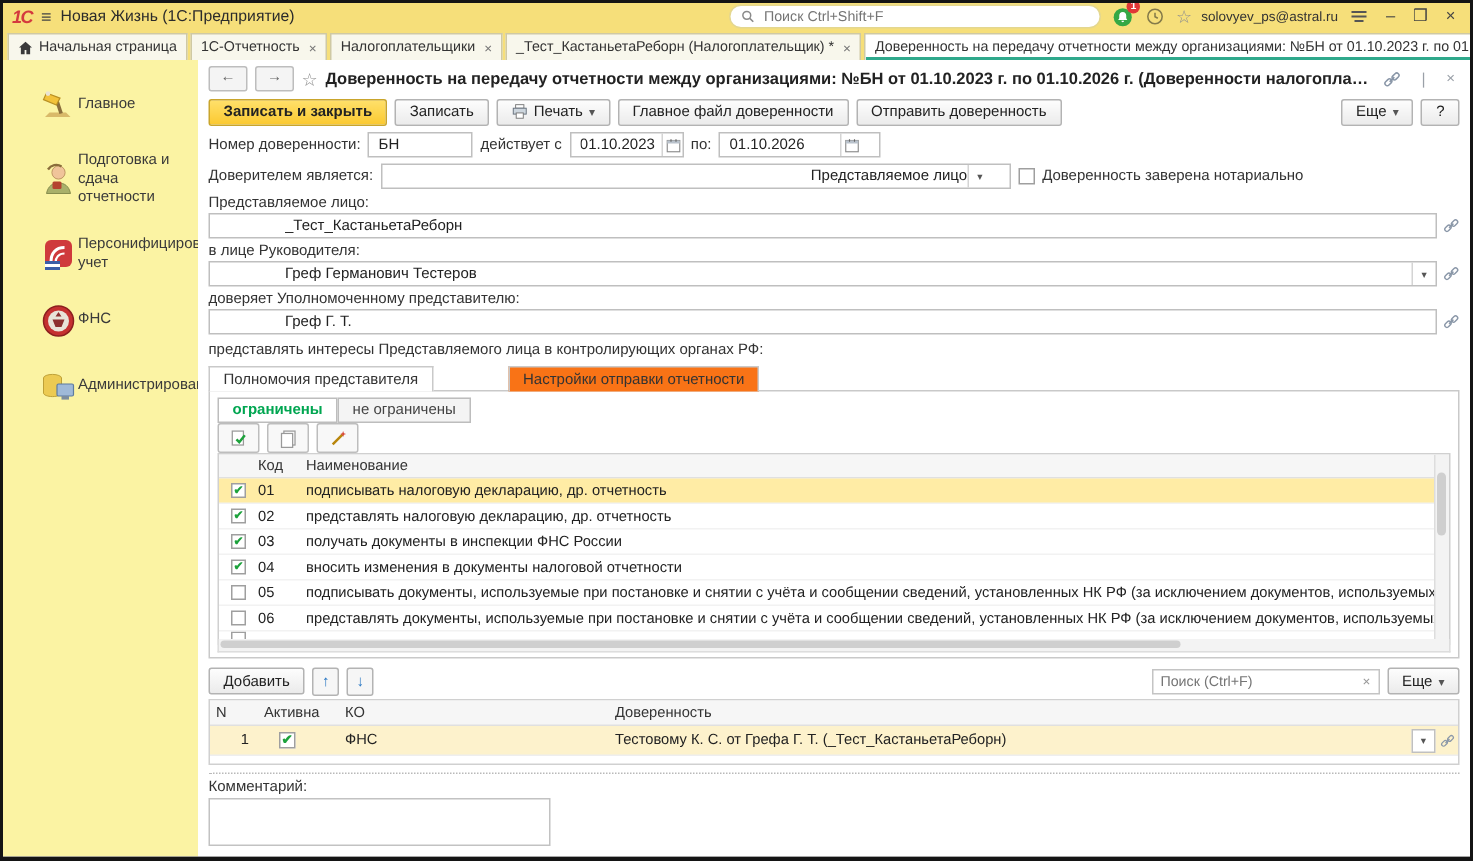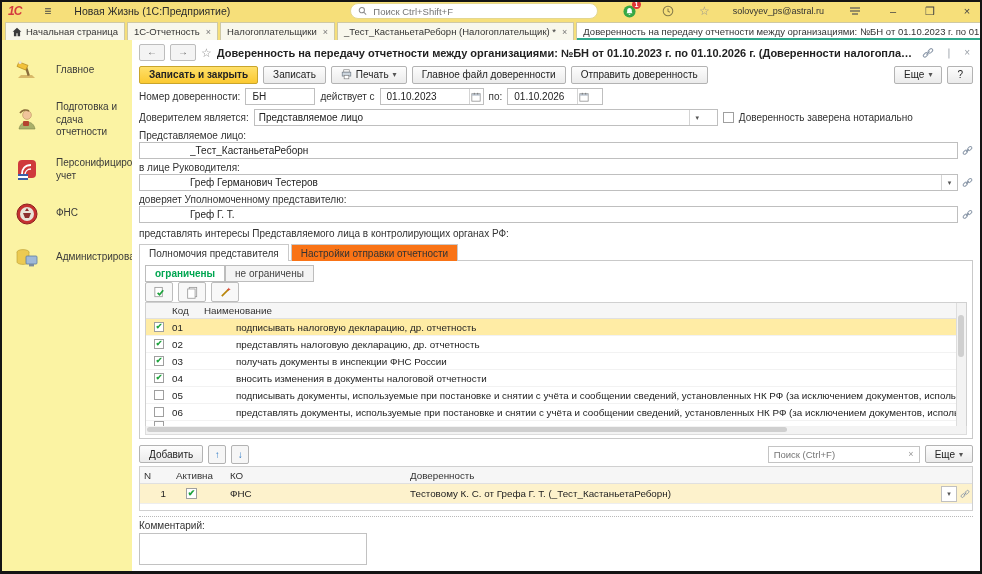--- a/index.html
+++ b/index.html
@@ -1,19 +1,19 @@
 <!DOCTYPE html>
 <html><head>
 <meta charset="utf-8">
 <style>
   html,body{margin:0;padding:0;background:#e9e9e9;font-family:"Liberation Sans",sans-serif;}
   .window{width:982px;height:574px;box-sizing:border-box;border:2px solid #141414;border-bottom-width:3px;
     display:flex;flex-direction:column;background:#fff;overflow:hidden;}
   
-  .titlebar{height:18px;background:#f6df7a;display:flex;align-items:center;gap:23px;padding:0 6px;flex:0 0 auto;}
+  .titlebar{height:18px;background:#f6df7a;display:flex;align-items:center;gap:6px;padding:0 6px;flex:0 0 auto;}
   .logo{color:#d43a3e;font-weight:bold;font-size:12px;font-style:italic;letter-spacing:-1px;}
   .burger{font-size:12px;color:#444;line-height:1;}
   .apptitle{font-size:10.5px;color:#2b2b2b;}
   .tb-spacer{flex:1;}
   .tb-search{display:flex;align-items:center;gap:4px;background:#fff;border:1px solid #e4d78f;border-radius:9px;
     height:14px;width:232px;padding:0 7px;}
   .tb-search input{border:none;outline:none;font-size:9.5px;width:100%;color:#333;background:transparent;font-family:inherit;}
   .tb-ico{display:inline-flex;align-items:center;justify-content:center;width:16px;height:16px;position:relative;}
   .badge{position:absolute;top:-3px;right:-4px;background:#e03737;color:#fff;font-size:7px;border-radius:50%;
     width:9px;height:9px;line-height:9px;text-align:center;font-weight:bold;}
@@ -22,21 +22,21 @@
   .star-glyph{color:#8f8f8f;font-size:12px;line-height:1;}
   
   .tabbar{height:20px;background:#f6df7a;display:flex;align-items:flex-end;padding-left:3px;gap:2px;flex:0 0 auto;}
   .tab{background:#f8f7ec;border:1px solid #cfc9a4;border-bottom:none;height:18px;box-sizing:border-box;
     display:flex;align-items:center;gap:4px;padding:0 6px;font-size:9.5px;color:#333;white-space:nowrap;}
   .tab .x{color:#777;font-size:9px;margin-left:2px;}
   .tab.active{background:#fff;box-shadow:inset 0 -2px 0 #2fa98c;}
   
   .bodyrow{flex:1;display:flex;min-height:0;}
   .sidebar{width:130px;background:#fbf3a3;flex:0 0 auto;padding-top:8px;}
-  .side-item{display:flex;align-items:center;gap:16px;padding:9px 4px 9px 12px;font-size:10px;color:#3a3a3a;line-height:1.25;}
+  .side-item{display:flex;align-items:center;gap:0;padding:9px 4px 9px 24px;font-size:10px;color:#3a3a3a;line-height:1.25;}
   .side-item svg{flex:0 0 auto;}
   .content{flex:1;display:flex;flex-direction:column;min-width:0;background:#fff;padding:2px 7px 4px 7px;}
   
   .fhead{display:flex;align-items:center;gap:5px;height:21px;flex:0 0 auto;}
   .navbtn{width:24px;height:15px;border:1px solid #bdbdbd;background:#f4f4f4;border-radius:2px;color:#666;
     font-size:10px;line-height:13px;text-align:center;}
   .ftitle{font-size:11px;font-weight:bold;color:#222;white-space:nowrap;overflow:hidden;text-overflow:ellipsis;flex:1;}
   .fhead-ico{color:#9aa0a8;font-size:10px;padding:0 3px;}
   
   .cmdbar{display:flex;align-items:center;gap:5px;height:23px;flex:0 0 auto;}
@@ -54,37 +54,37 @@
     font-size:7px;color:#555;flex:0 0 auto;}
   .calbtn{width:16px;height:15px;display:flex;align-items:center;justify-content:center;border-left:1px solid #d4d4d4;}
   .cb{width:11px;height:11px;border:1px solid #9f9f9f;background:#fff;display:inline-flex;align-items:center;
     justify-content:center;font-size:9px;color:#1da23c;box-sizing:border-box;flex:0 0 auto;}
   .cb .mark{line-height:1;font-weight:bold;}
   .lbl{flex:0 0 auto;}
   .fulrow{display:flex;align-items:center;gap:4px;margin:1px 0;flex:0 0 auto;}
   .fulrow .inp{flex:1;padding-left:48px;}
   .linkico{flex:0 0 auto;display:flex;}
   
-  .subtabs{display:flex;margin-top:3px;flex:0 0 auto;position:relative;z-index:2;}
+  .subtabs{display:flex;margin-top:3px;flex:0 0 auto;position:relative;z-index:2;gap:48px;}
   .subtab{border:1px solid #c9c9c9;border-bottom:none;padding:3px 9px 2px;font-size:10px;color:#333;background:#f97316;margin-right:2px;}
   .subtab.active{background:#fff;}
   .panel{border:1px solid #c9c9c9;margin-top:-1px;padding:4px 5px 3px;flex:0 0 auto;display:flex;flex-direction:column;gap:0;background:#fff;}
   .toggle{border:1px solid #bdbdbd;background:#f4f4f4;color:#444;font-size:10px;padding:2px 9px;display:inline-block;}
   .toggle.on{background:#fff;color:#00a651;font-weight:bold;}
   .iconbtn{width:26px;height:18px;border:1px solid #bdbdbd;background:#f8f8f8;border-radius:2px;
     display:inline-flex;align-items:center;justify-content:center;}
   .t1wrap{position:relative;border:1px solid #d0d0d0;height:126px;overflow:hidden;padding-right:9px;}
   .t1{font-size:9.8px;color:#222;}
   .t1 .hrow{display:grid;grid-template-columns:26px 32px 1fr;background:#f6f6f6;border-bottom:1px solid #e0e0e0;
     height:15px;align-items:center;color:#333;}
   .t1 .trow{display:grid;grid-template-columns:26px 32px 1fr;height:16px;align-items:center;border-bottom:1px solid #f2f2f2;}
   .t1 .trow.sel{background:#ffeca5;}
   .t1 .ccell{display:flex;justify-content:center;}
   .t1 .cb{width:10px;height:10px;font-size:8px;}
-  .t1 .name{white-space:nowrap;overflow:hidden;margin-left:32px;}
+  .t1 .name{white-space:nowrap;overflow:hidden;}
   .t1 .partial{height:7px;overflow:hidden;border-bottom:none;}
   .vscroll{position:absolute;top:0;right:0;bottom:0;width:9px;background:#f3f3f3;border-left:1px solid #ddd;}
   .vthumb{position:absolute;top:12px;left:1px;width:6px;height:42px;background:#cfcfcf;border-radius:3px;}
   .hscroll{height:8px;background:#f3f3f3;border:1px solid #ddd;border-top:none;position:relative;}
   .hthumb{position:absolute;left:1px;top:1px;height:5px;width:78%;background:#cfcfcf;border-radius:3px;}
   
   .row2bar{display:flex;align-items:center;gap:5px;height:24px;flex:0 0 auto;margin-top:3px;}
   .arrbtn{width:16px;height:17px;border:1px solid #b3b3b3;background:#f6f6f6;border-radius:2px;color:#2b78c4;
     font-size:10px;font-weight:bold;display:inline-flex;align-items:center;justify-content:center;}
   .searchbox{width:152px;height:17px;border:1px solid #c4c4c4;display:flex;align-items:center;padding:0 3px;box-sizing:border-box;}
@@ -265,48 +265,48 @@
         </span>
         <span class="btn">?</span>
       </div>
 
       <div class="frow">
         <span class="lbl">Номер доверенности:</span>
         <span class="inp" style="width:70px">
           <input value="БН" style="">
         </span>
         <span class="lbl">действует с</span>
-        <span class="inp" style="width:104px;padding-right:0">
+        <span class="inp" style="width:76px;padding-right:0">
           <input value="01.10.2023" style="">
           <span class="calbtn">
               <svg width="10" height="10" viewBox="0 0 12 12">
                 <rect x="1" y="2" width="10" height="9" fill="#fff" stroke="#8a8a8a" stroke-width="0.9"></rect>
                 <rect x="1" y="2" width="10" height="2.4" fill="#b9c2cc"></rect>
                 <line x1="4" y1="1" x2="4" y2="3" stroke="#666" stroke-width="0.9"></line>
                 <line x1="8" y1="1" x2="8" y2="3" stroke="#666" stroke-width="0.9"></line>
               </svg>
             </span>
         </span>
         <span class="lbl">по:</span>
-        <span class="inp" style="width:96px;padding-right:12px">
+        <span class="inp" style="width:108px;padding-right:12px">
           <input value="01.10.2026" style="">
           <span class="calbtn">
               <svg width="10" height="10" viewBox="0 0 12 12">
                 <rect x="1" y="2" width="10" height="9" fill="#fff" stroke="#8a8a8a" stroke-width="0.9"></rect>
                 <rect x="1" y="2" width="10" height="2.4" fill="#b9c2cc"></rect>
                 <line x1="4" y1="1" x2="4" y2="3" stroke="#666" stroke-width="0.9"></line>
                 <line x1="8" y1="1" x2="8" y2="3" stroke="#666" stroke-width="0.9"></line>
               </svg>
             </span>
         </span>
       </div>
 
       <div class="frow">
         <span class="lbl">Доверителем является:</span>
-        <span class="inp" style="width:464px;padding-right:12px;justify-content:space-between">
+        <span class="inp" style="width:420px;padding-right:12px;justify-content:flex-end">
           <span>Представляемое лицо</span>
           <span class="dd">▾</span>
         </span>
         <span class="cb"></span>
         <span class="lbl">Доверенность заверена нотариально</span>
       </div>
 
       <div class="frow" style="margin-bottom:0">
         <span class="lbl">Представляемое лицо:</span>
       </div>

